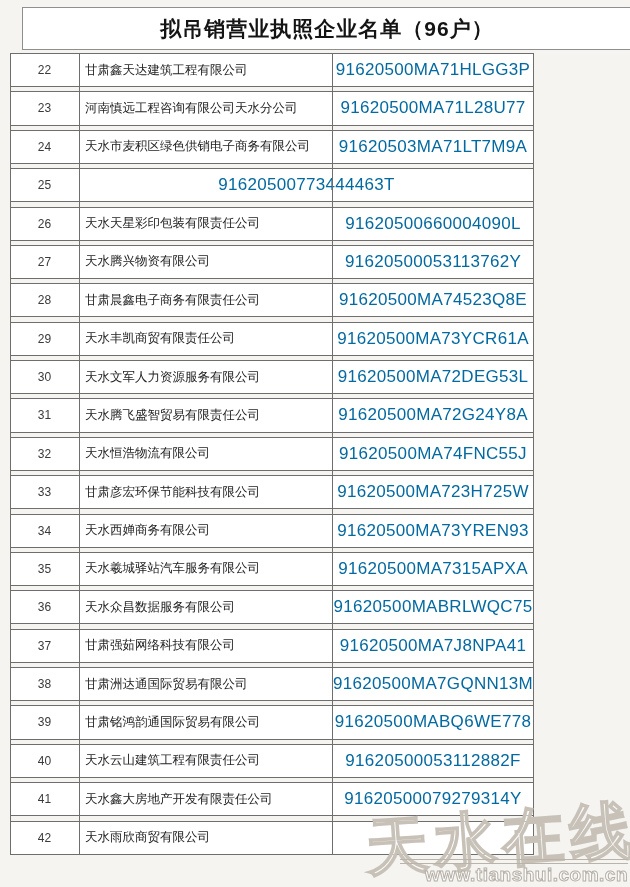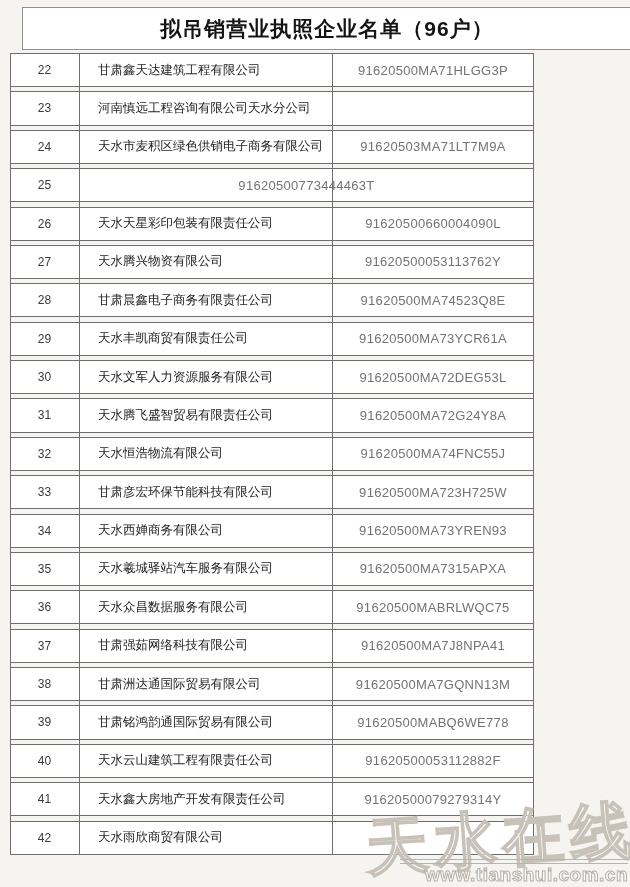--- a/index.html
+++ b/index.html
@@ -30,22 +30,22 @@
     margin-bottom:4.2px;
     background:#ffffff;
     border-top:1px solid #6e6e6e;
     border-bottom:1px solid #6e6e6e;
     display:flex;
     align-items:stretch;
   }
   .row:last-child{margin-bottom:0;}
   .cell{display:flex;align-items:center;color:#2d2d2d;}
   .c-no{width:69px;justify-content:center;font-size:12px;color:#3a3a3a;}
-  .c-name{width:253px;box-sizing:border-box;padding-left:19px;font-size:12.5px;color:#232323;}
-  .c-code{flex:1;justify-content:center;font-size:13px;color:#737373;letter-spacing:.3px;}
+  .c-name{width:253px;box-sizing:border-box;padding-left:6px;font-size:12.5px;color:#232323;}
+  .c-code{flex:1;justify-content:center;font-size:17px;color:#0369a1;letter-spacing:.3px;}
   .vline{
     position:absolute;top:0;bottom:0;width:1px;background:#6e6e6e;
   }
   .vl-left{left:0;}
   .vl-1{left:69px;}
   .vl-2{left:322px;}
   .vl-right{right:0;}
   
   .wm-chars{
     position:absolute;left:366px;top:796px;
@@ -79,20 +79,21 @@
   <div id="rows-host">
   <div class="row">
     <div class="cell c-no">22</div>
     <div class="cell c-name">甘肃鑫天达建筑工程有限公司</div>
     <div class="cell c-code">91620500MA71HLGG3P</div>
   </div>
 
   <div class="row">
     <div class="cell c-no">23</div>
     <div class="cell c-name">河南慎远工程咨询有限公司天水分公司</div>
+    <div class="cell c-code">91620500MA71L28U77</div>
   </div>
 
   <div class="row">
     <div class="cell c-no">24</div>
     <div class="cell c-name">天水市麦积区绿色供销电子商务有限公司</div>
     <div class="cell c-code">91620503MA71LT7M9A</div>
   </div>
 
   <div class="row">
     <div class="cell c-no">25</div>

